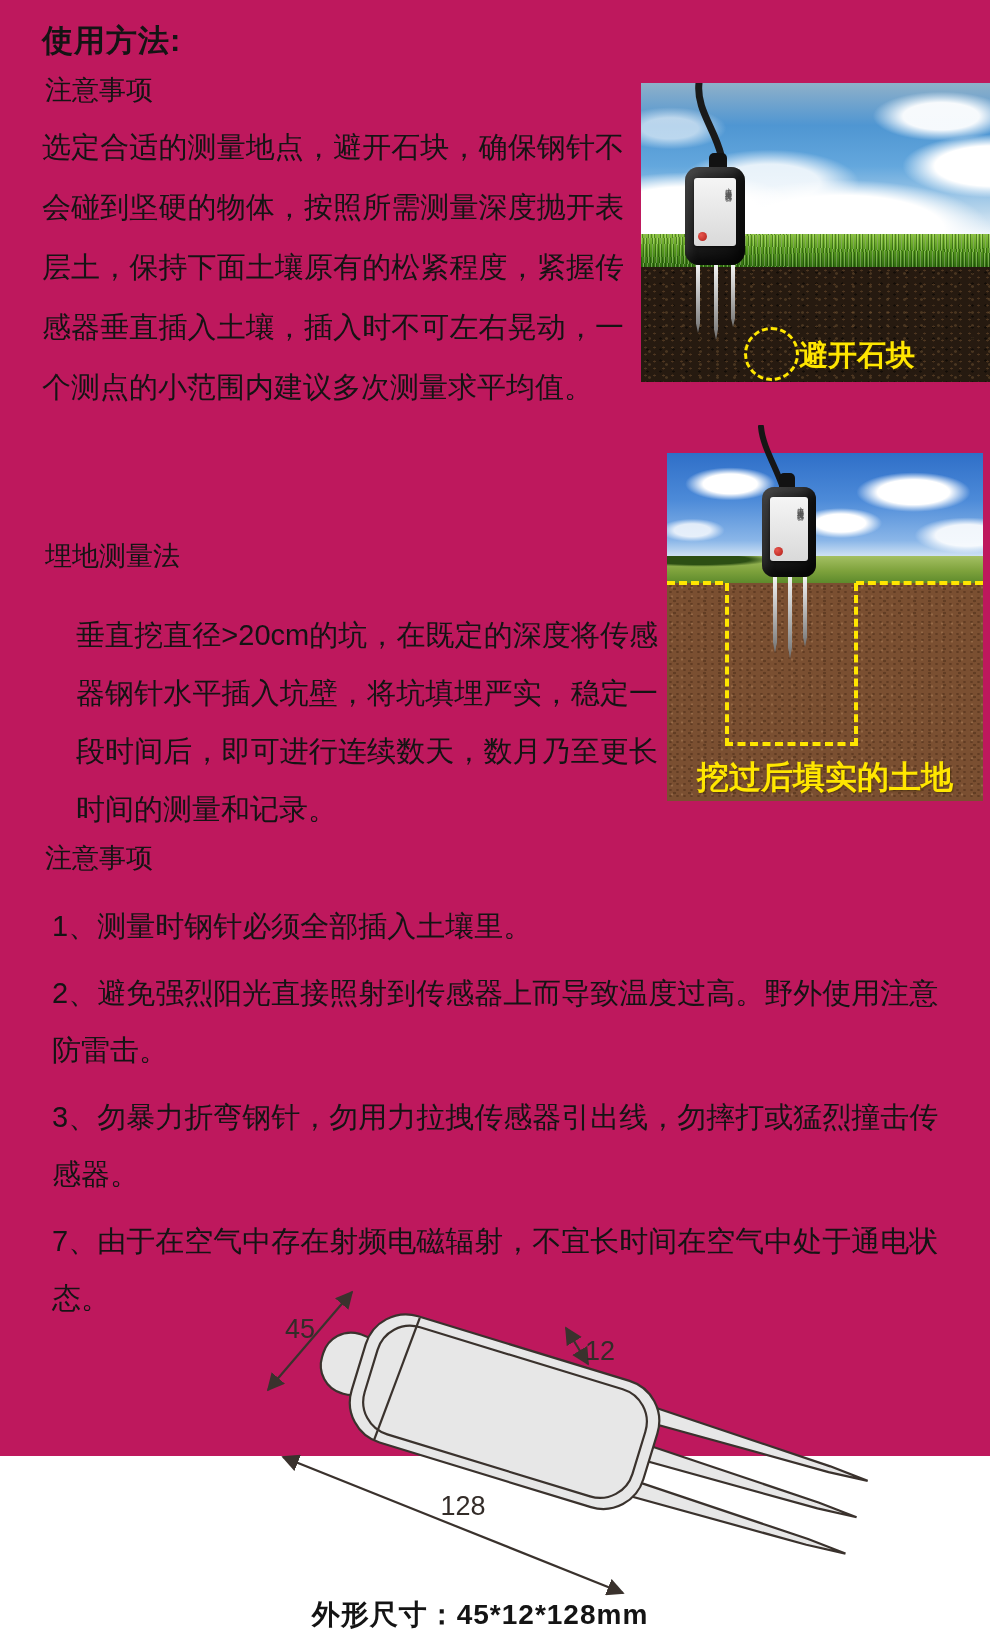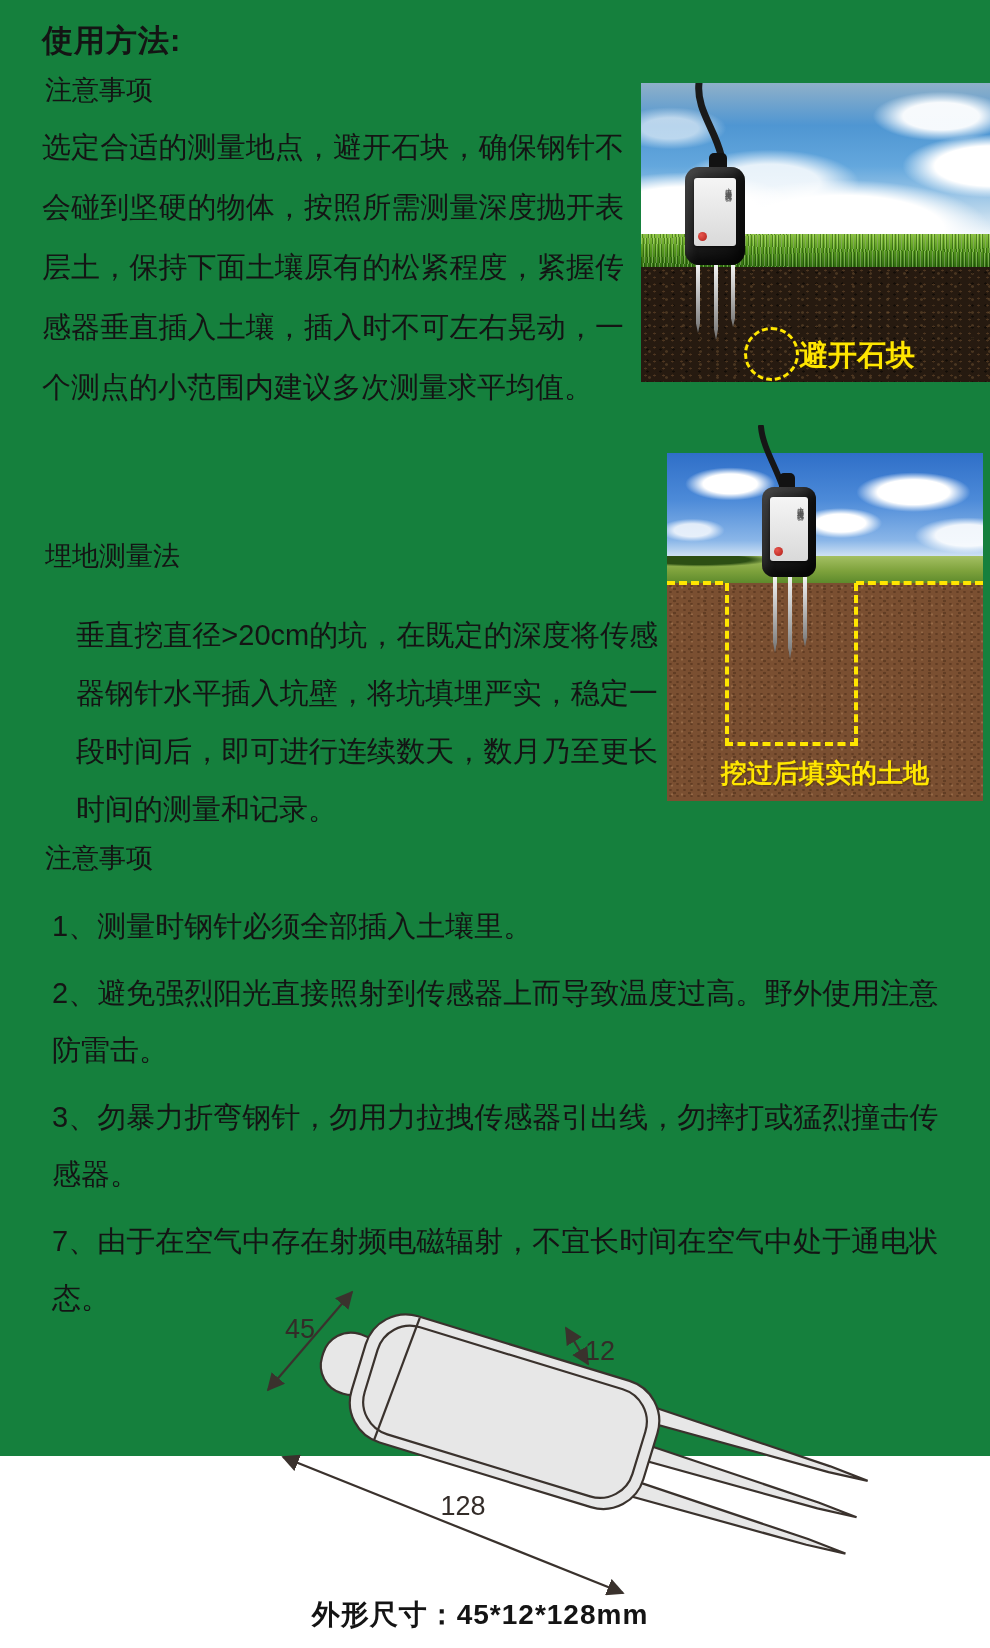--- a/index.html
+++ b/index.html
@@ -1,17 +1,17 @@
 <!DOCTYPE html>
 <html><head>
 <meta charset="utf-8">
 <style>
   html,body{margin:0;padding:0;}
   body{width:990px;height:1648px;overflow:hidden;}
-  #root{position:relative;width:990px;height:1456px;background:#15803d;
+  #root{position:relative;width:990px;height:1456px;background:#be185d;
         font-family:"Liberation Sans",sans-serif;color:#141414;}
   .abs{position:absolute;}
 
   
   .title{left:42px;top:20px;font-size:31px;font-weight:700;letter-spacing:1px;}
   .h-quick{left:45px;top:72px;font-size:27px;font-weight:500;}
   .p-quick{left:42px;top:117px;width:582px;font-size:29px;line-height:60px;text-align:justify;}
   .h-buried{left:45px;top:538px;font-size:27px;font-weight:500;}
   .p-buried{left:42px;top:606px;width:582px;font-size:29px;line-height:58px;text-align:justify;margin-left:34px;}
   .h-notes{left:45px;top:840px;font-size:27px;font-weight:500;}
@@ -96,21 +96,21 @@
   .photo2 .sbody{left:95px;top:34px;width:54px;height:90px;border-radius:12px;}
   .photo2 .slabel{left:8px;top:10px;width:38px;height:64px;}
   .photo2 .n1{left:106px;top:124px;height:76px;}
   .photo2 .n2{left:121px;top:124px;height:82px;}
   .photo2 .n3{left:136px;top:124px;height:70px;}
   .pit{position:absolute;left:58px;top:130px;width:125px;height:159px;
        border-left:4px dashed #ffe600;border-right:4px dashed #ffe600;border-bottom:4px dashed #ffe600;}
   .ground-dash{position:absolute;top:128px;height:0;border-top:4px dashed #ffe600;}
   .gd-left{left:0;width:56px;}
   .gd-right{left:189px;right:0;}
-  .photo2 .callout{left:0;right:0;top:303px;text-align:center;font-size:26px;}
+  .photo2 .callout{left:0;right:0;top:303px;text-align:center;font-size:32px;}
 
   
   .drawing{left:228px;top:1262px;}
   .dim-num{font-family:"Liberation Sans",sans-serif;font-size:27px;fill:#332c28;}
 </style>
 </head>
 <body>
 
 <div id="root">
 

